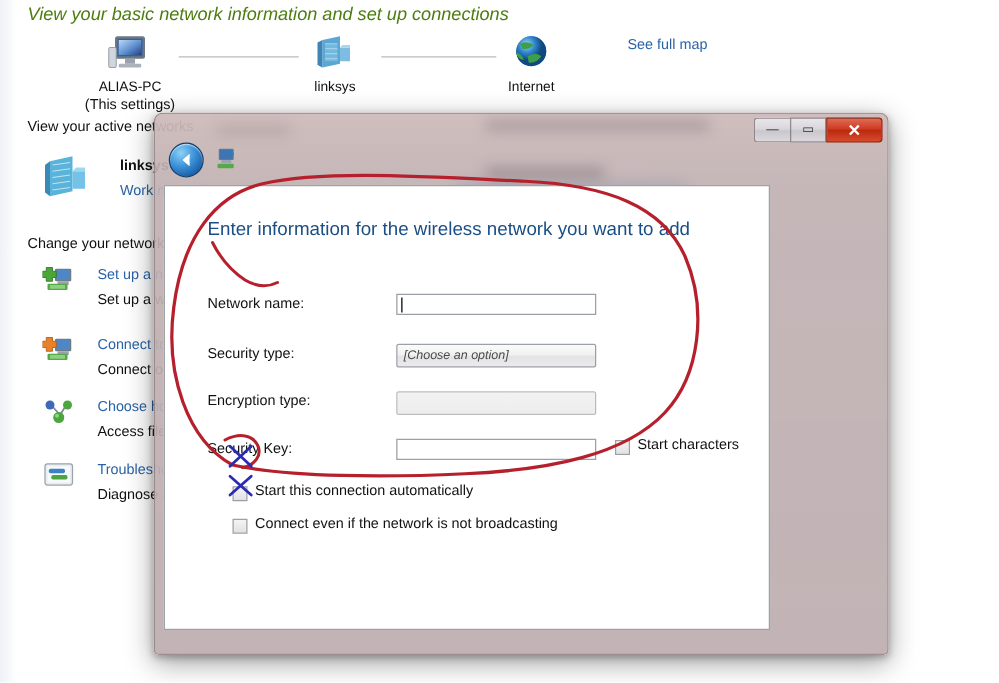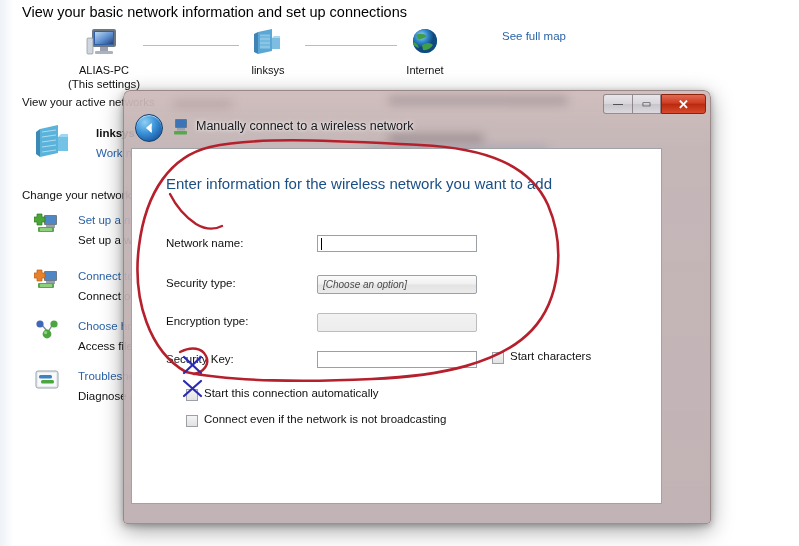--- a/index.html
+++ b/index.html
@@ -31,22 +31,23 @@
   }
 
   .bg-heading {
     position: absolute;
     color: #1f4e79;
     font-size: 14.5px;
     white-space: nowrap;
   }
   #bg-title {
     left: 22px; top: 4px;
-    color: #000000;
+    color: #4d7c0f;
     font-size: 14.5px;
+    font-style: italic;
   }
 
   
   .netmap-node {
     position: absolute;
     text-align: center;
     width: 110px;
   }
   .netmap-node .nm-label {
     font-size: 11px;
@@ -230,21 +231,21 @@
     color: #15181c;
     white-space: nowrap;
     z-index: 5;
     text-shadow: 0 0 3px rgba(255,255,255,0.85), 0 0 6px rgba(255,255,255,0.7);
   }
 
   
   #content {
     position: absolute;
     left: 8px; top: 58px;
-    width: 531px; height: 356px;
+    width: 485px; height: 356px;
     background: #ffffff;
     border: 1px solid #9fa3a8;
     box-sizing: border-box;
   }
   #page-heading {
     position: absolute;
     left: 34px; top: 26px;
     font-size: 15px;
     color: #1a4f86;
     white-space: nowrap;
@@ -526,21 +527,20 @@
 
     <span id="dlg-icon">
       <svg width="20" height="20" viewBox="0 0 20 20">
         <rect x="4" y="2" width="12" height="9" rx="1" fill="#6d7781"></rect>
         <rect x="5" y="3" width="10" height="7" fill="#3d74b5"></rect>
         <rect x="6" y="11" width="8" height="2.5" fill="#9aa3ad"></rect>
         <rect x="3" y="14" width="13" height="3.5" rx="1" fill="#57a84a"></rect>
         <path d="M12.5 2.5 q3 1.5 3 4.5" stroke="#2f7fc4" stroke-width="1.2" fill="none"></path>
       </svg>
     </span>
-    <div id="dlg-title">Manually connect to a wireless network</div>
 
     <div id="win-buttons">
       <div id="btn-min" class="win-btn">
         <span class="winbar-glyph">—</span>
       </div>
       <div id="btn-max" class="win-btn">
         <span class="winbar-glyph">▭</span>
       </div>
       <div id="btn-close" class="win-btn">
         <span class="winbar-glyph">✕</span>

